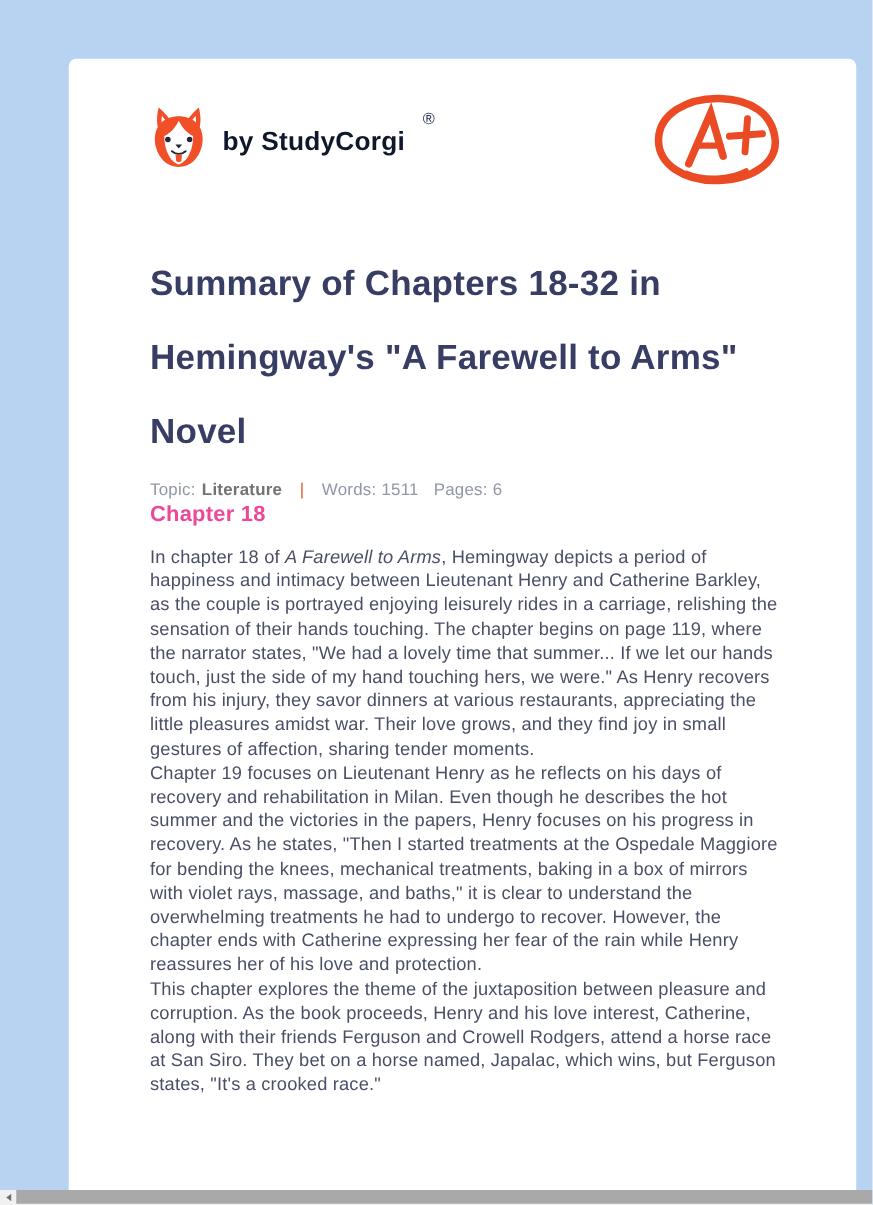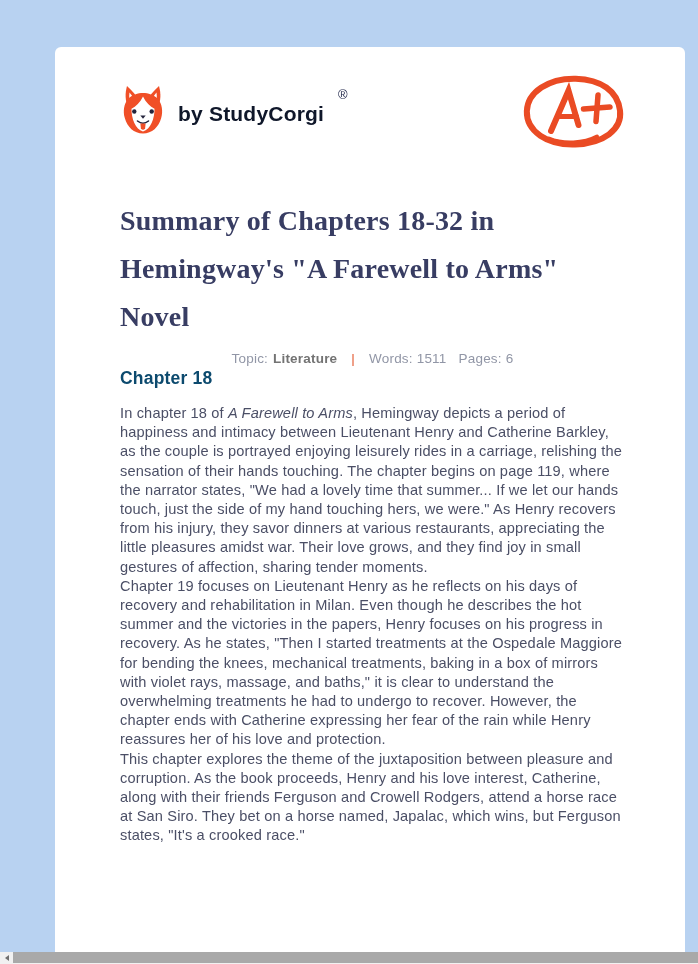--- a/index.html
+++ b/index.html
@@ -48,52 +48,50 @@
     font-size: 13px;
     color: #1b2145;
     align-self: flex-start;
     margin-left: 2px;
     margin-top: 2px;
     font-weight: 400;
   }
   h1.title {
     margin: 46px 0 10px 0;
     font-size: 28px;
-    line-height: 48px;
+    line-height: 59px;
     font-weight: 700;
     color: #383d63;
     letter-spacing: 0.2px;
-    font-family: Liberation Serif, serif;
   }
   .meta {
     display: flex;
     align-items: center;
     font-size: 13.5px;
     color: #9196a6;
     letter-spacing: 0.2px;
-    justify-content: center;
   }
   .meta .topic-label { margin-right: 5px; }
   .meta .topic-value {
     color: #737373;
     font-weight: 700;
     cursor: pointer;
   }
   .meta .sep {
     color: #e2572e;
     margin: 0 14px;
     font-weight: 400;
   }
   .meta .words { margin-right: 12px; }
   .section h2 {
     margin: 2px 0 15px 0;
     font-size: 17.5px;
     line-height: 21px;
     font-weight: 700;
-    color: #0c4a6e;
+    color: #ec4899;
     letter-spacing: 0.2px;
   }
   .section:first-of-type h2 { margin-top: 28px; }
   .section p {
     margin: 0;
     font-size: 14.6px;
     line-height: 19.2px;
     color: #4b4f66;
     letter-spacing: 0.15px;
   }

